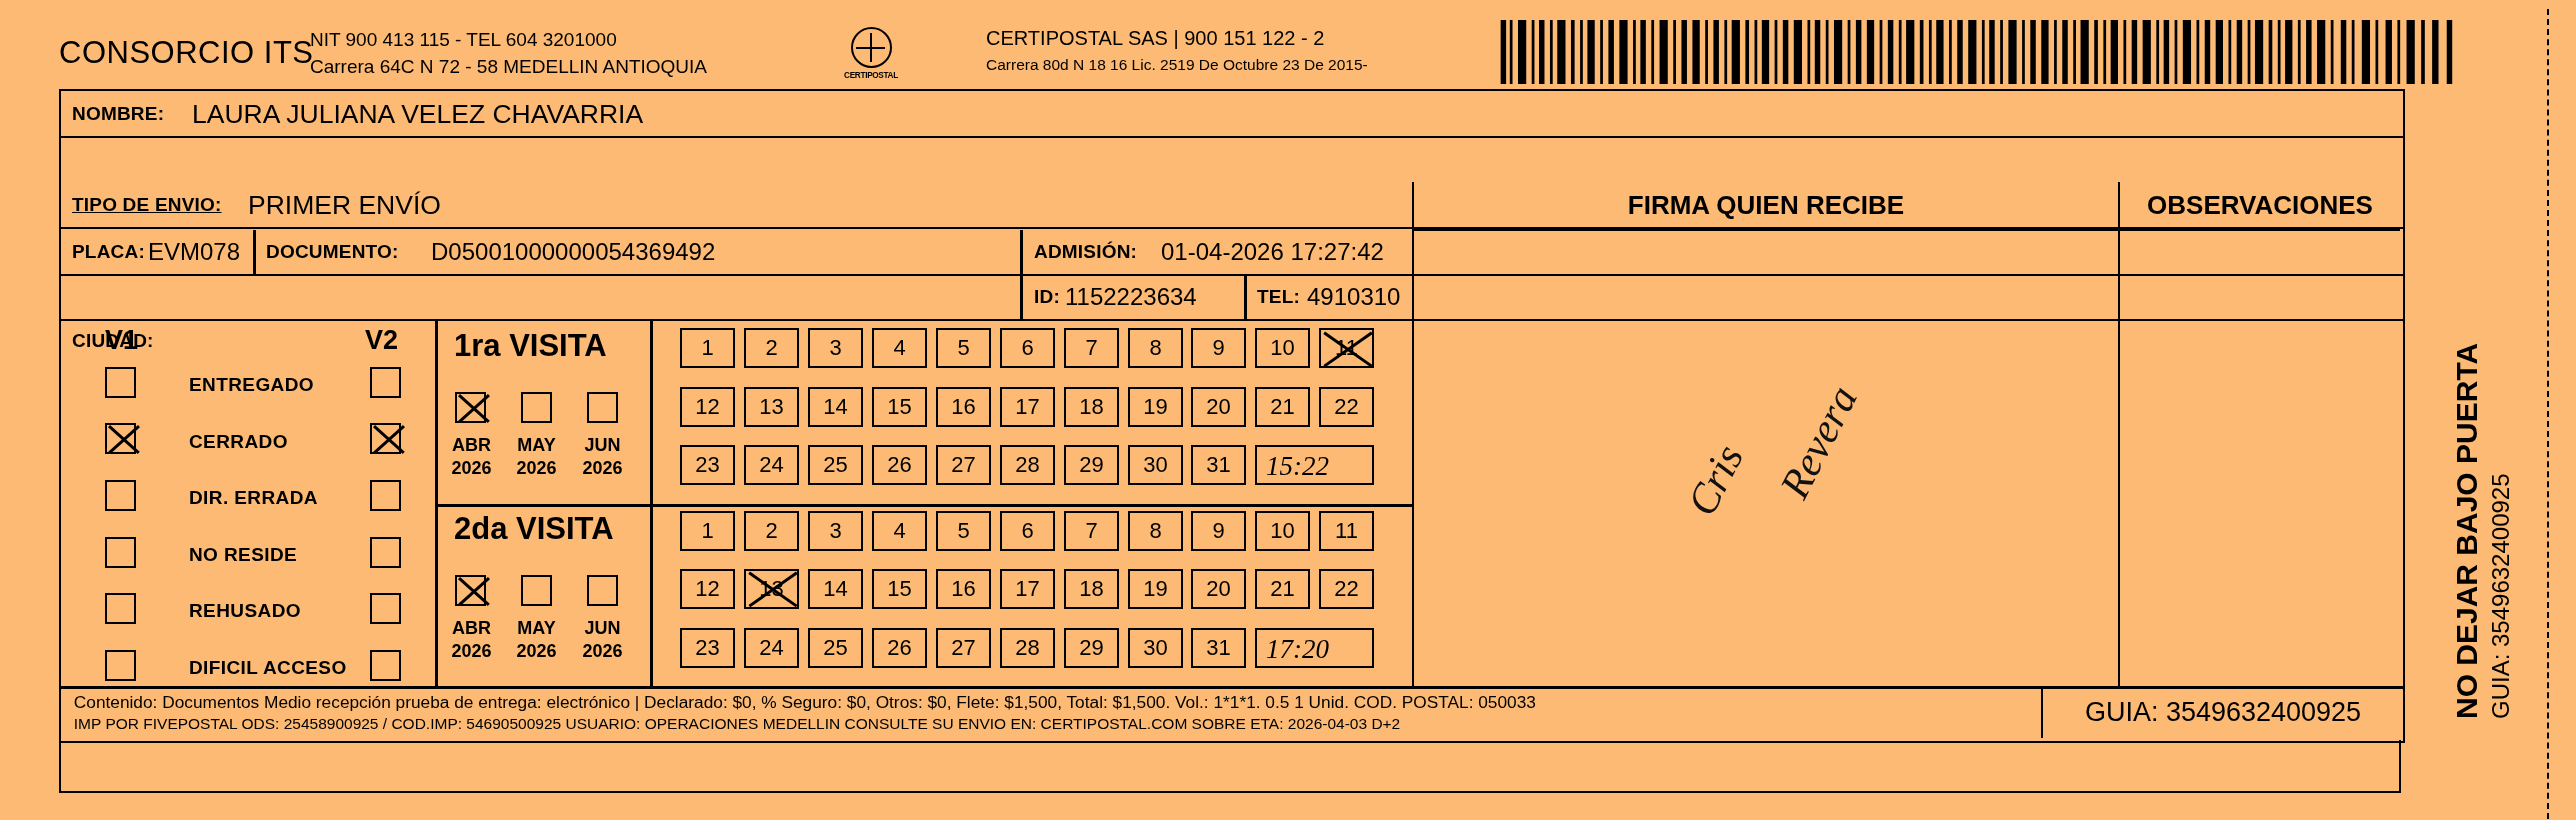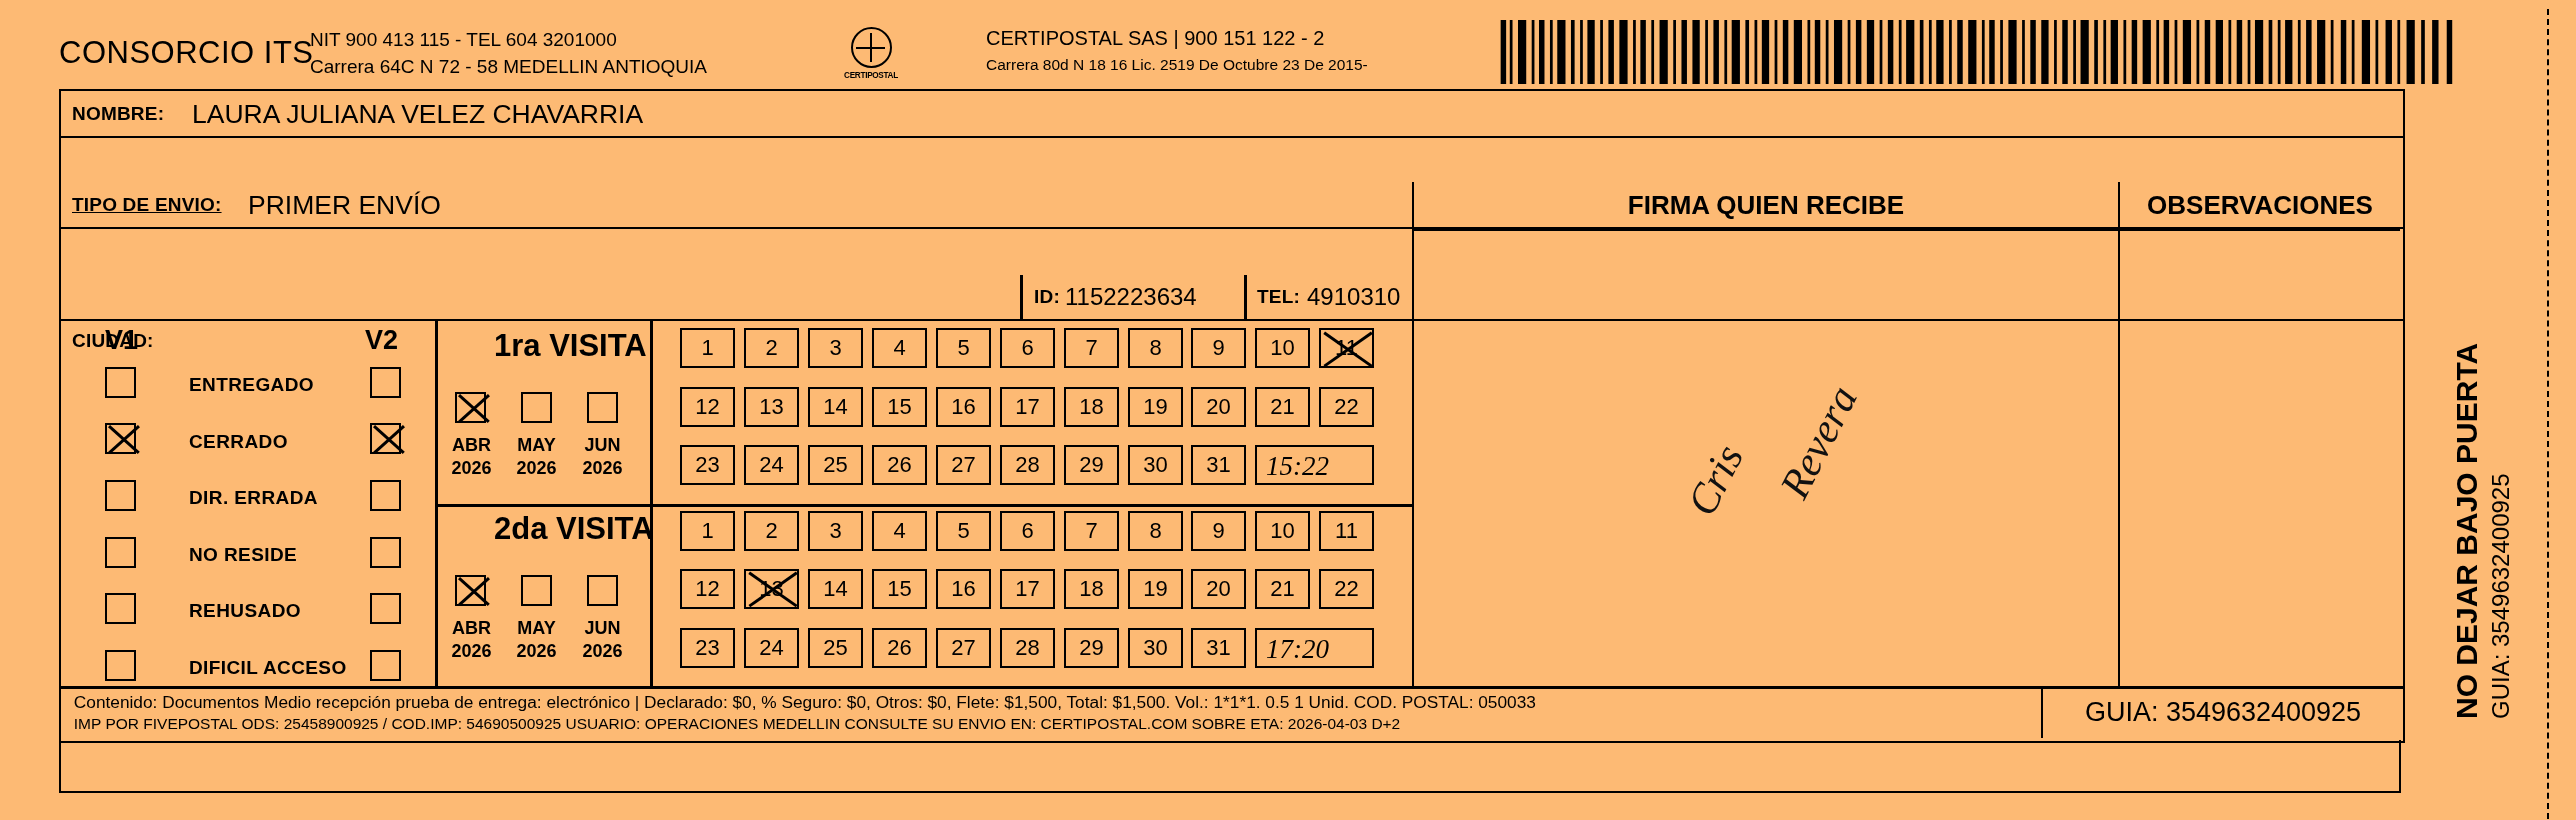--- a/index.html
+++ b/index.html
@@ -47,21 +47,21 @@
 
   
   .checkzone{position:absolute;left:0;top:230px;width:1351px;height:365px;}
   .cb{width:31px;height:31px;border:2.7px solid #000;box-sizing:border-box;position:relative;}
   .cb.x:before,.cb.x:after{content:"";position:absolute;left:-2.7px;top:12.8px;width:40px;height:2.7px;background:#000;}
   .cb.x:before{transform:rotate(42deg);}
   .cb.x:after{transform:rotate(-42deg);}
   .v-hdr{font-size:27px;font-weight:bold;}
   .opt-lbl{font-size:19px;font-weight:bold;letter-spacing:0.4px;}
 
-  .visita-title{font-size:31px;font-weight:bold;margin-left:40px;}
+  .visita-title{font-size:31px;font-weight:bold;}
   .mon{font-size:18px;font-weight:bold;text-align:center;line-height:1.25;}
 
   .daycell{position:absolute;width:55px;height:40px;border:2.7px solid #000;box-sizing:border-box;display:flex;align-items:center;justify-content:center;font-size:22px;}
   .daycell.x:before,.daycell.x:after{content:"";position:absolute;left:-1.8px;top:17.3px;width:58px;height:2.7px;background:#000;}
   .daycell.x:before{transform:rotate(35deg);}
   .daycell.x:after{transform:rotate(-35deg);}
   .timebox{position:absolute;width:119px;height:40px;border:2.7px solid #000;box-sizing:border-box;}
   .hand{font-family:"Liberation Serif", serif;font-style:italic;font-size:27px;position:absolute;}
 
   
@@ -203,20 +203,30 @@
         <span class="cell-text lbl" style="left:11px;">NOMBRE:</span>
         <span class="cell-text val" style="left:131px;">LAURA JULIANA VELEZ CHAVARRIA</span>
       </div>
 
 
       <div class="row" id="r-tipo">
         <span class="cell-text lbl" style="left:11px;text-decoration:underline;">TIPO DE ENVIO:</span>
         <span class="cell-text val" style="left:187px;">PRIMER ENVÍO</span>
       </div>
 
+      <div class="row" id="r-placa">
+        <span class="cell-text lbl" style="left:11px;">PLACA:</span>
+        <span class="cell-text val" style="left:87px;font-size:24px;">EVM078</span>
+        <span class="cell-text lbl" style="left:205px;">DOCUMENTO:</span>
+        <span class="cell-text val" style="left:370px;font-size:24px;">D05001000000054369492</span>
+        <span class="cell-text lbl" style="left:973px;">ADMISIÓN:</span>
+        <span class="cell-text val" style="left:1100px;font-size:24px;">01-04-2026 17:27:42</span>
+        <div class="vline" style="left:192px;top:0;height:46px;"></div>
+        <div class="vline" style="left:959px;top:0;height:46px;"></div>
+      </div>
 
       <div class="row" id="r-ciudad">
         <span class="cell-text lbl" style="left:11px;margin-top:44px;">CIUDAD:</span>
         <span class="cell-text lbl" style="left:973px;">ID:</span>
         <span class="cell-text val" style="left:1004px;font-size:24px;">1152223634</span>
         <span class="cell-text lbl" style="left:1196px;">TEL:</span>
         <span class="cell-text val" style="left:1246px;font-size:24px;">4910310</span>
         <div class="vline" style="left:959px;top:0;height:46px;"></div>
         <div class="vline" style="left:1183px;top:0;height:46px;"></div>
       </div>

